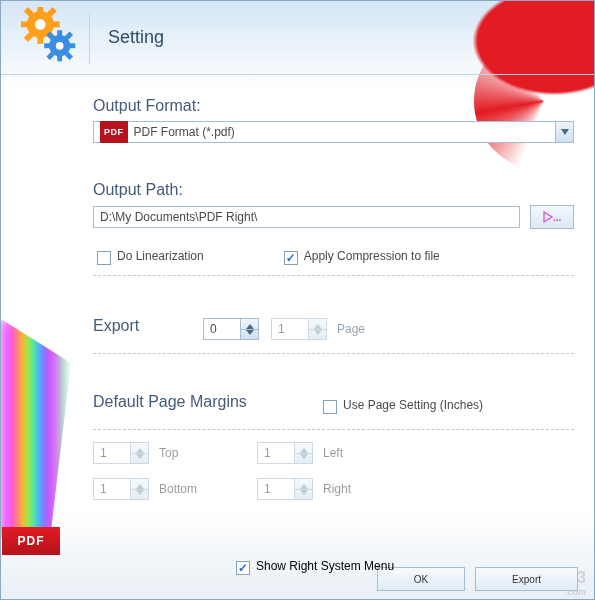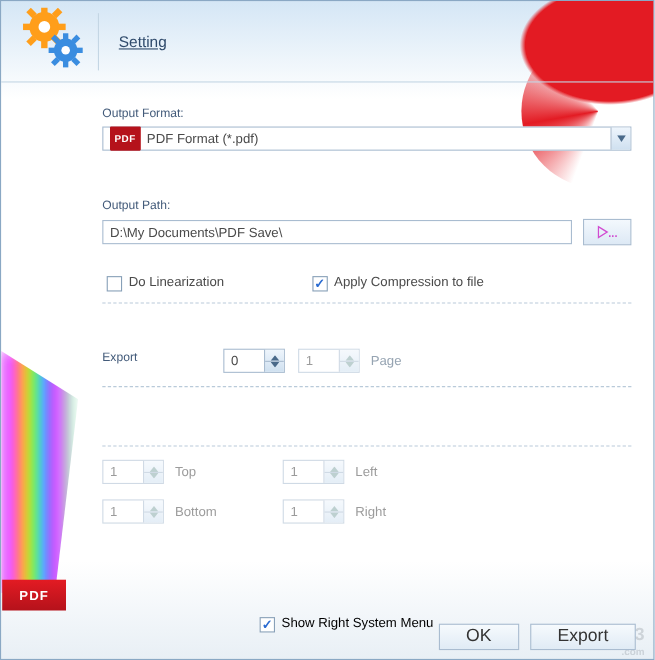--- a/index.html
+++ b/index.html
@@ -45,29 +45,29 @@
   color: #fff; font-weight: bold; font-size: 12px; line-height: 28px; text-align: center;
   letter-spacing: 1px;
 }
 .header {
   position: relative; z-index: 1;
   height: 74px; display: flex; align-items: center;
   padding-left: 18px;
   border-bottom: 1px solid #c4d6e4;
 }
 .hdr-divider { width: 1px; height: 52px; background: #c4d6e4; margin: 0 18px 0 8px; }
-.title { font-size: 14px; color: #2f4a6b; text-decoration: underline; }
+.title { font-size: 18px; color: #2f4a6b; }
 .gear-wrap { position: relative; width: 62px; height: 62px; }
 
 .panel {
   position: absolute; left: 92px; right: 20px;
   color: #4a4a4a;
   z-index: 1;
 }
-.lbl { color: #435b7a; font-size: 11px; margin-bottom: 6px; }
+.lbl { color: #435b7a; font-size: 16px; margin-bottom: 6px; }
 
 .dropdown, .textbox, .spinner {
   border: 1px solid #a9bcd0;
   background: #fff;
   font-size: 12px;
   height: 22px;
 }
 .dropdown { position: relative; padding: 0 22px 0 6px; line-height: 20px; display:flex; align-items:center; gap:6px;}
 .dd-arrow, .spin-btns { position: absolute; right: 0; top: 0; height: 100%; width: 18px;
   background: linear-gradient(#eef5fc,#cfe0f0);
@@ -76,21 +76,21 @@
 .textbox { padding: 0 6px; line-height: 20px; }
 .browse-btn {
   border: 1px solid #a9bcd0;
   background: linear-gradient(#f3f8fd,#dde9f5);
   height: 24px; width: 44px;
   display:inline-flex; align-items:center; justify-content:center;
 }
 .btn {
   border: 1px solid #a9bcd0;
   background: linear-gradient(#f6fafd,#e0ebf5);
-  height: 24px; padding: 0 24px; font-size: 16px; color:#333;
+  height: 24px; padding: 0 36px; font-size: 10px; color:#333;
   display:inline-flex; align-items:center; justify-content:center;margin-top:26px;
 }
 .chk { width:14px; height:14px; border:1px solid #88a0b8; background:#fff; display:inline-flex; align-items:center; justify-content:center; margin-right:6px; position:relative; top:2px;}
 .chk.checked::after { content:"✓"; color:#2a6bd1; font-size:12px; line-height:12px; font-weight:bold; }
 .hr { border:none; border-top:1px dashed #b9cad9; margin: 12px 0; }
 
 .spinner { position:relative; width:56px; padding:0 20px 0 6px; display:flex; align-items:center;}
 .spin-btns svg { width:8px; height:5px; }
 .spin-btns .sep { width:100%; height:1px; background:#a9bcd0; }
 
@@ -161,21 +161,21 @@
         <svg viewBox="0 0 8 6">
           <path d="M0 0 L8 0 L4 6 Z" fill="#4a6a8a"></path>
         </svg>
       </span>
   </div>
 </div>
 
 <div class="panel" style="top:180px;">
   <div class="lbl">Output Path:</div>
   <div style="display:flex; gap:10px; align-items:center;">
-    <div class="textbox" style="flex:1;">D:\My Documents\PDF Save\</div>
+    <div class="textbox" style="flex:1;">D:\My Documents\PDF Right\</div>
     <div class="browse-btn">
       <svg width="18" height="14" viewBox="0 0 18 14">
         <path d="M1 12 L1 2 L9 7 Z" fill="none" stroke="#d14bd1" stroke-width="1.2"></path>
         <text x="10" y="11" font-size="10" fill="#d14bd1" font-weight="bold">...</text>
       </svg>
     </div>
   </div>
 </div>
 
 <div class="panel" style="top:248px;">
@@ -220,20 +220,25 @@
           </svg>
       </span>
     </div>
     <div style="margin-left:10px; color:#96a4b2;">Page</div>
   </div>
   <hr class="hr">
 </div>
 
 <div class="panel" style="top:392px;">
   <div style="display:flex; align-items:center;">
+    <div class="lbl" style="width:230px;">Default Page Margins</div>
+    <label style="display:flex;align-items:center;">
+      <span class="chk"></span>
+      <span>Use Page Setting (Inches)</span>
+    </label>
   </div>
   <hr class="hr">
   <div style="display:flex; gap:60px; opacity:.55;">
     <div style="display:flex; flex-direction:column; gap:14px;">
       <div style="display:flex; align-items:center; gap:10px;">
         <div class="spinner">
             <span>1</span>
             <span class="spin-btns">
               <svg viewBox="0 0 8 5">
                 <path d="M4 0 L8 5 L0 5 Z" fill="#8aa"></path>

